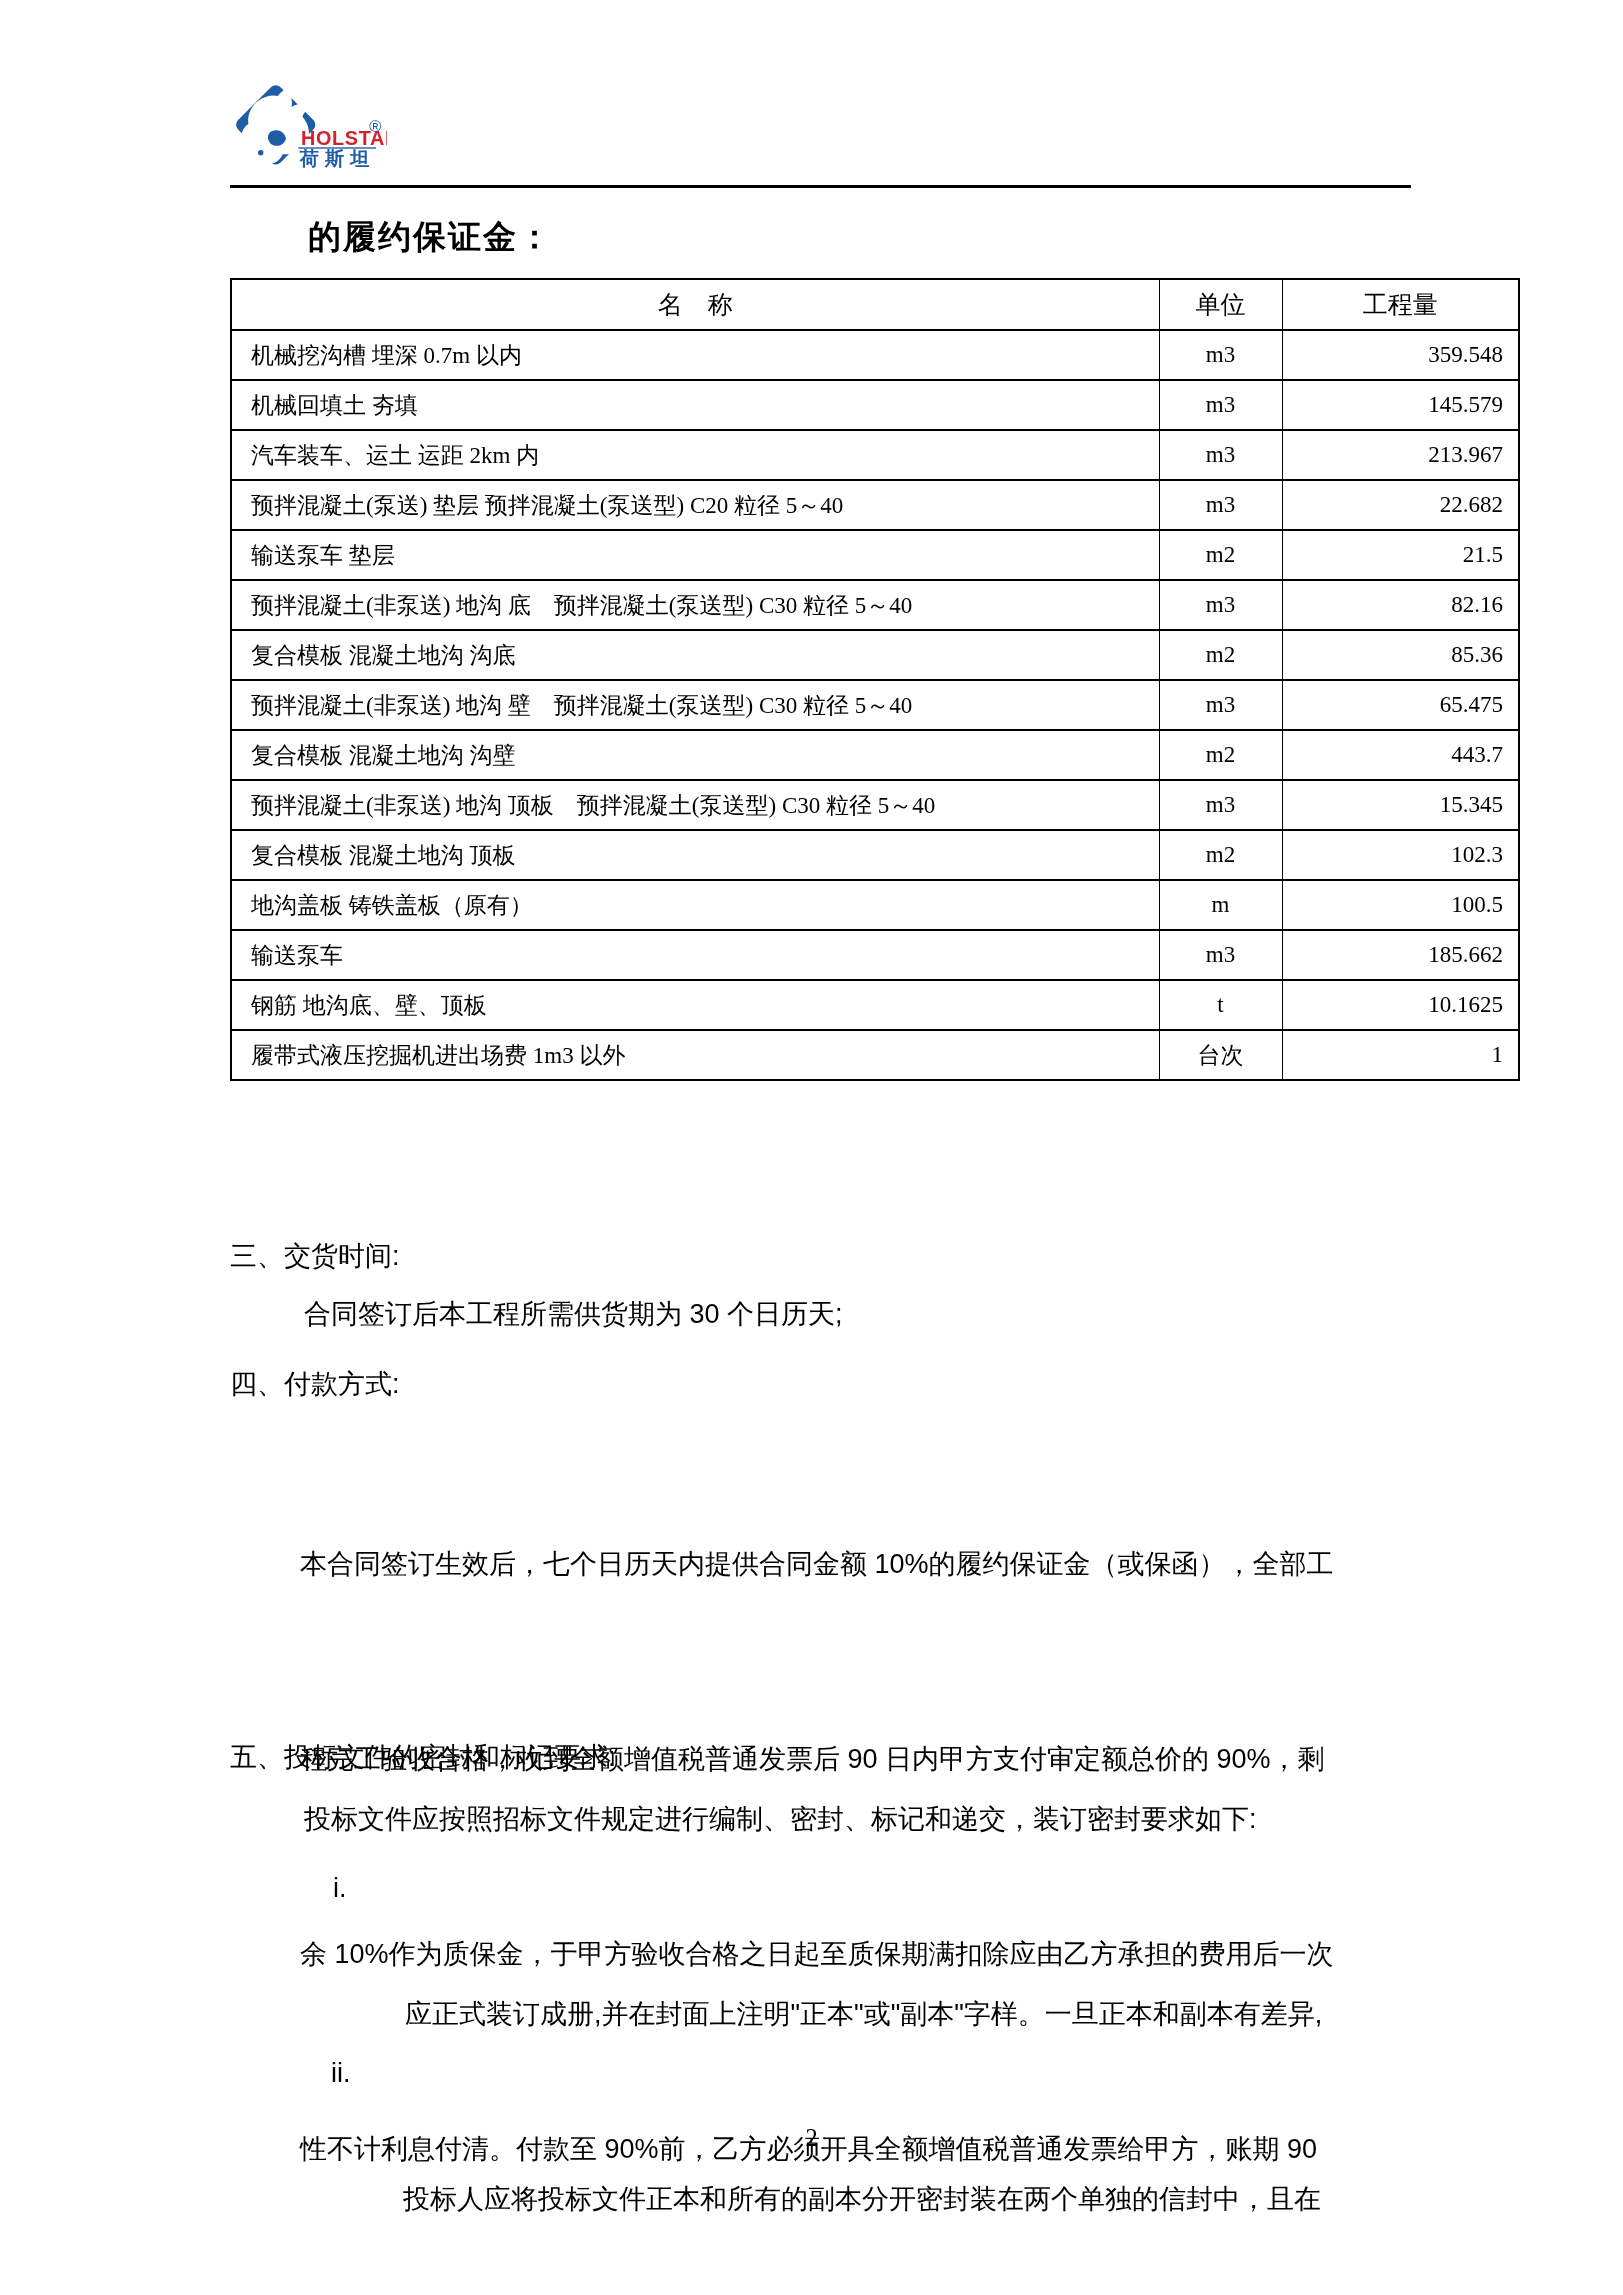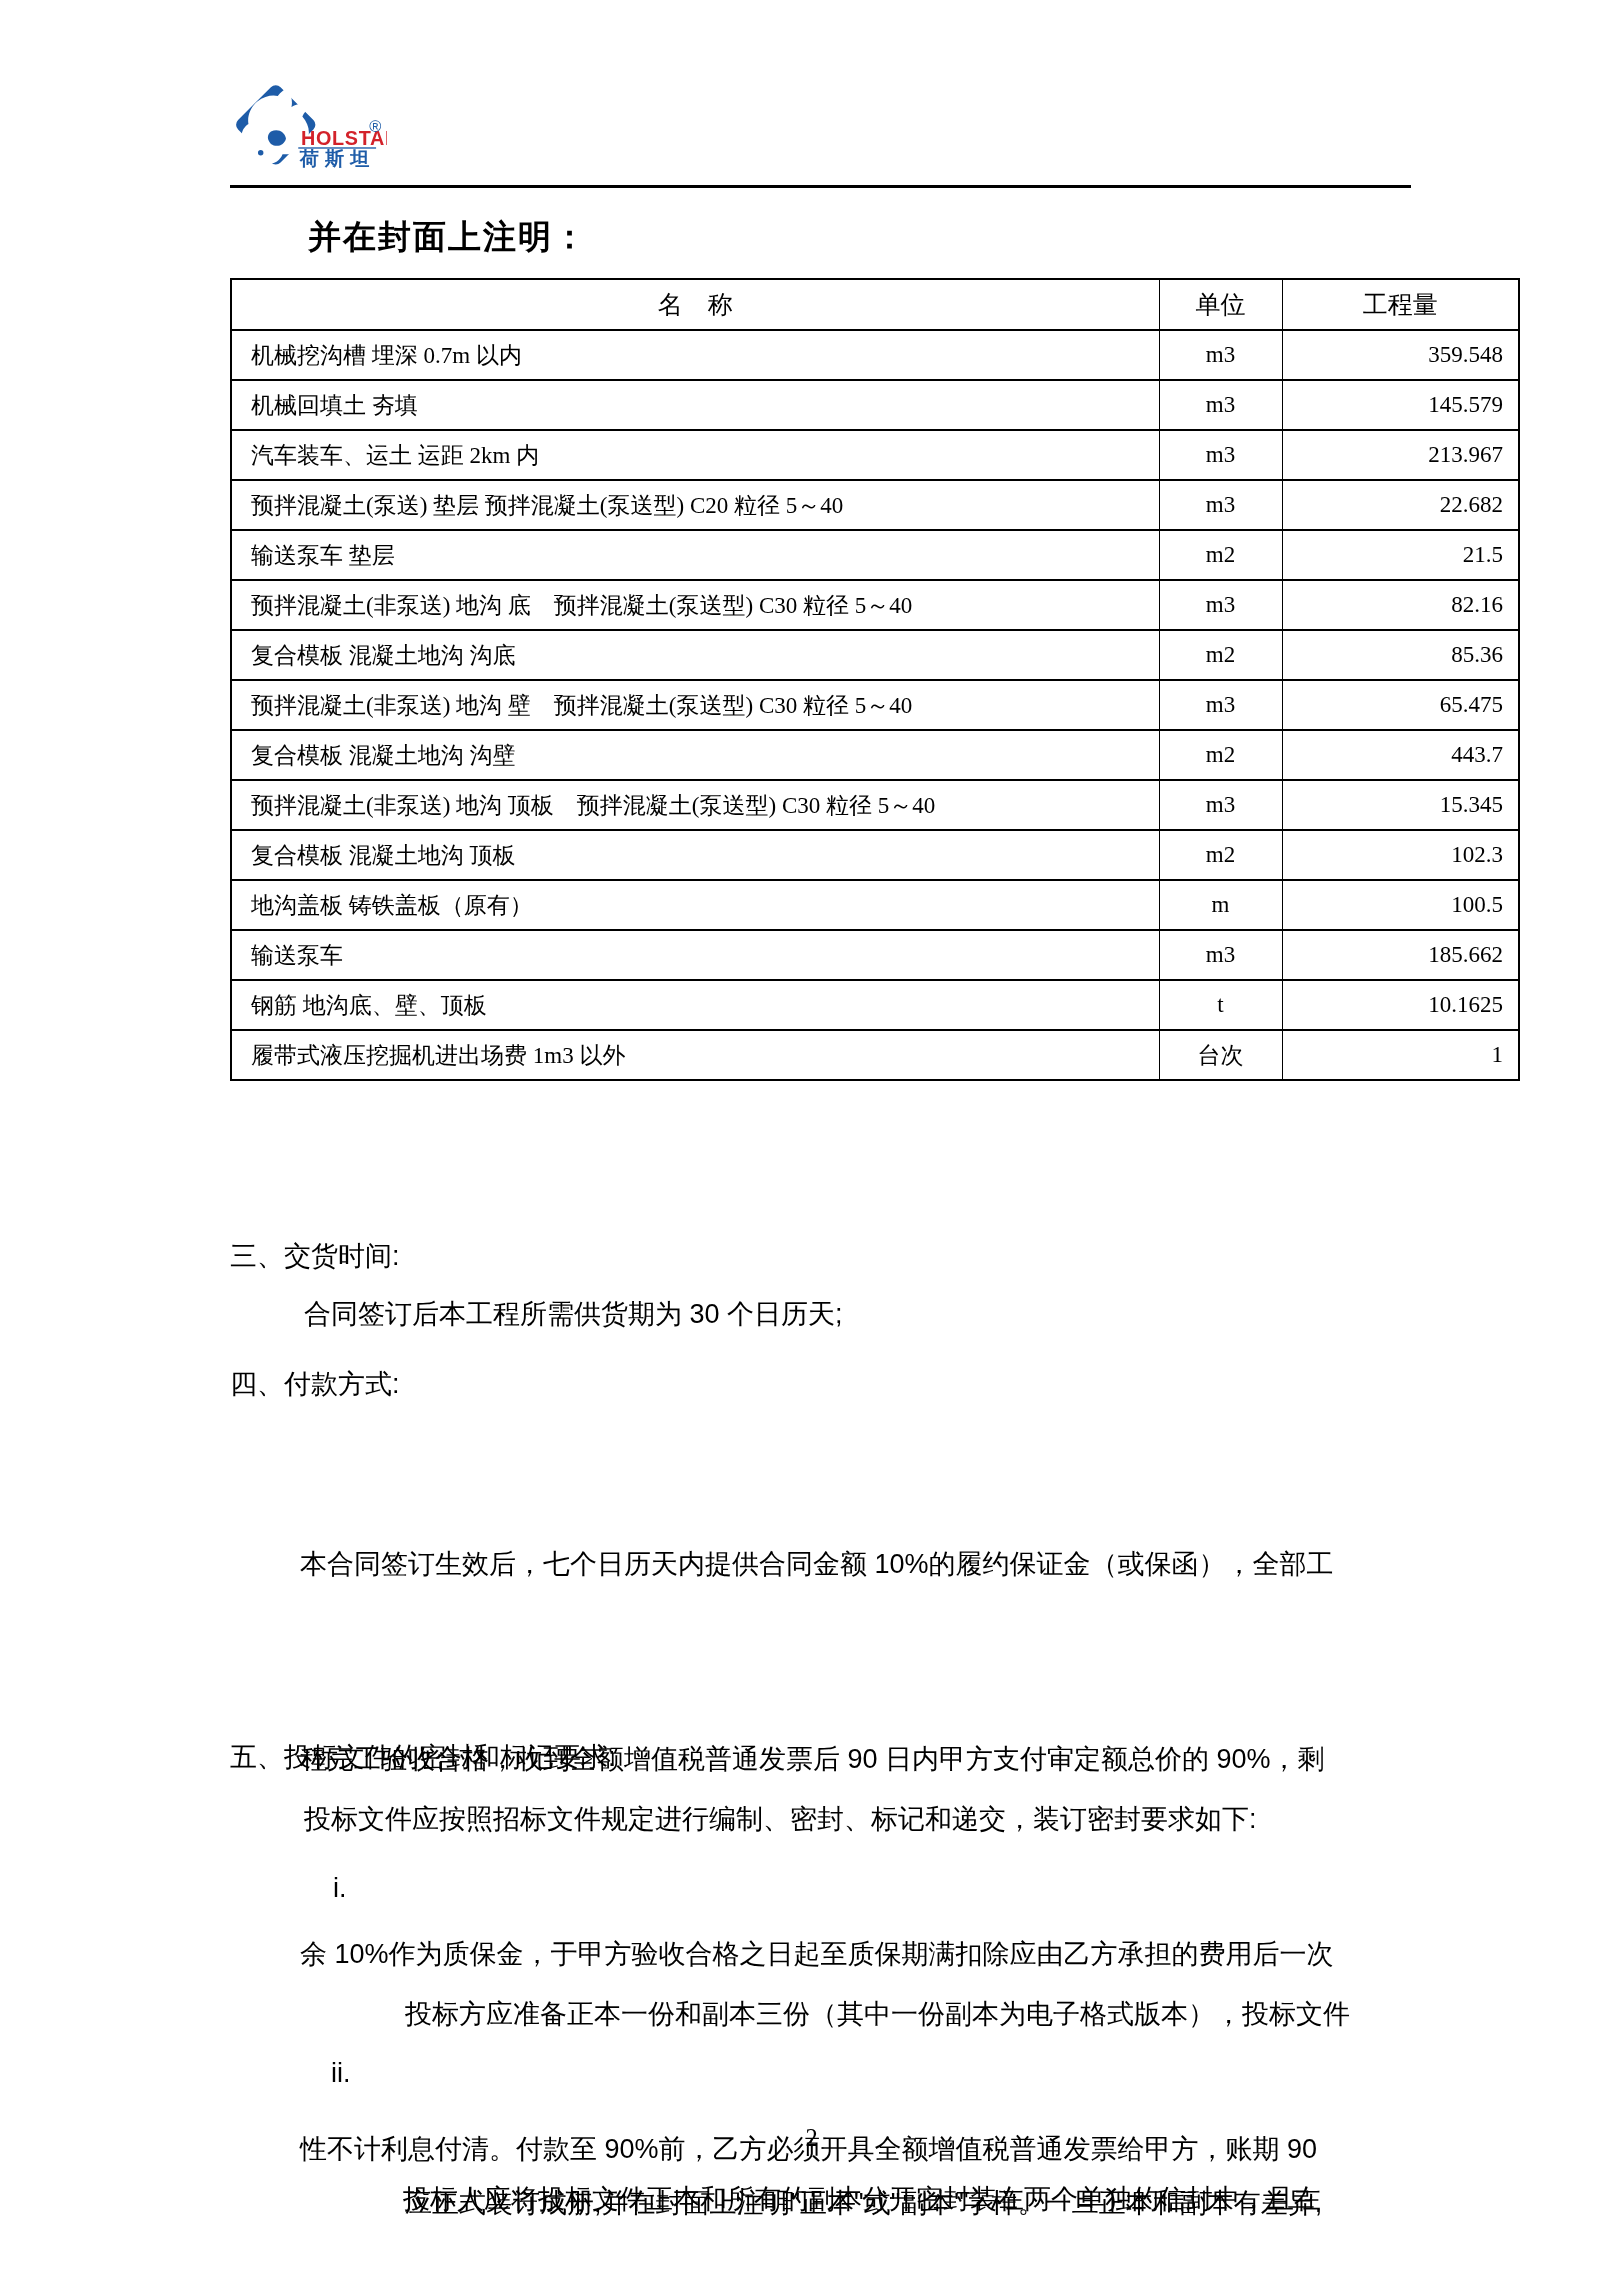--- a/index.html
+++ b/index.html
@@ -91,21 +91,21 @@
     </g>
     <text x="104" y="112" font-family="Liberation Sans, sans-serif" font-weight="bold" font-size="29" fill="#d3222a" letter-spacing="1">HOLSTAN</text>
     <rect x="100" y="116" width="114" height="2" fill="#1e5ca8"></rect>
     <text x="102" y="142" font-family="Liberation Sans, sans-serif" font-weight="bold" font-size="28" fill="#1e5ca8" letter-spacing="9">荷斯坦</text>
     <text x="204" y="94" font-family="Liberation Sans, sans-serif" font-size="24" fill="#1e5ca8">®</text>
   </svg>
 </div>
 
 <div class="abs rule"></div>
 
-<div class="abs title">并在封面上注明：</div>
+<div class="abs title">的履约保证金：</div>
 
 <div class="abs tbl-wrap">
   <table class="items">
     <colgroup>
         <col class="c-name">
         <col class="c-unit">
         <col class="c-qty">
       </colgroup>
     <thead>
       <tr>
@@ -220,21 +220,20 @@
   <div>性不计利息付清。付款至 90%前，乙方必须开具全额增值税普通发票给甲方，账期 90</div>
   
 </div>
 
 <div class="abs h-sec s5-h">五、投标文件的密封和标记要求:</div>
 <div class="abs s5-b">投标文件应按照招标文件规定进行编制、密封、标记和递交，装订密封要求如下:</div>
 
 <div class="abs li li-1">
   <span class="marker">i.</span>
   <div class="li-text">
-    <div>投标方应准备正本一份和副本三份（其中一份副本为电子格式版本），投标文件</div>
     <div>应正式装订成册,并在封面上注明"正本"或"副本"字样。一旦正本和副本有差异,</div>
     
   </div>
 </div>
 
 <div class="abs li li-2">
   <span class="marker">ii.</span>
   <div class="li-text">
     <div>投标人应将投标文件正本和所有的副本分开密封装在两个单独的信封中，且在</div>
   </div>

